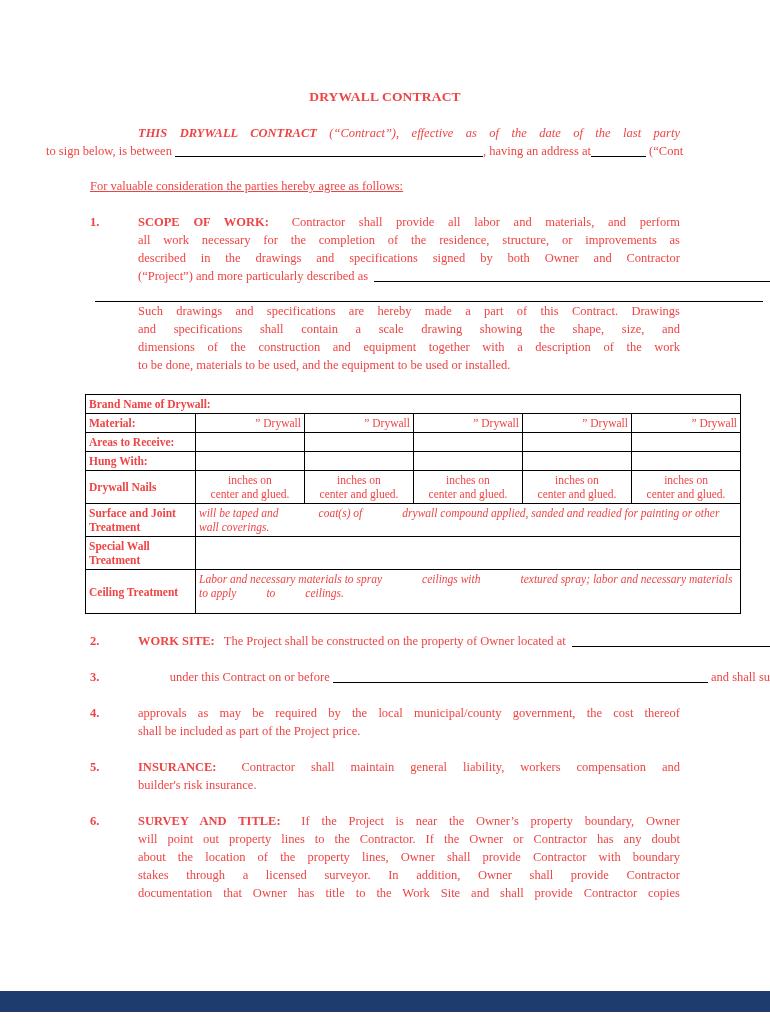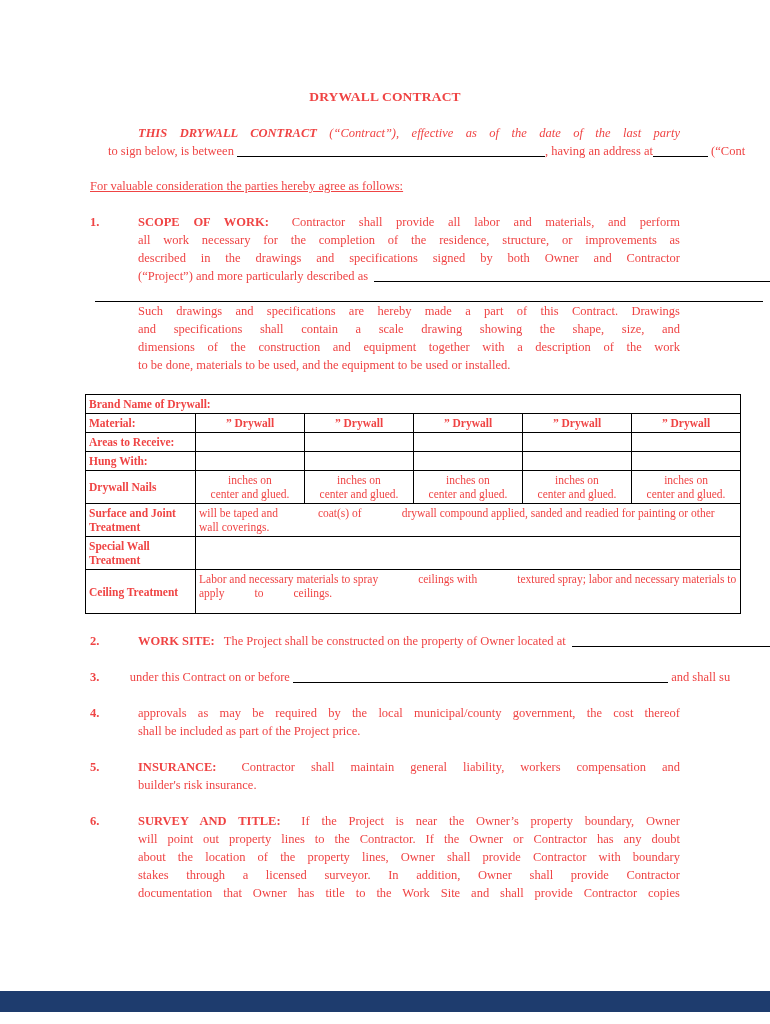--- a/index.html
+++ b/index.html
@@ -23,33 +23,33 @@
     letter-spacing: 0.2px;
   }
   .i1 {
     margin: 18px 0 0 90px;
     width: 590px;
     text-indent: 48px;
     text-align: justify;
     text-align-last: justify;
     font-style: italic;
   }
-  .i2 { margin-left: 108px; white-space: nowrap; }
+  .i2 { margin-left: 46px; white-space: nowrap; }
   .consider { margin: 17px 0 5px 90px; text-decoration: underline; }
 
   .cl { position: relative; margin: 18px 0 0 90px; }
   .num { position: absolute; left: 0; top: 0; font-weight: 700; }
   .ln {
     margin-left: 48px;
     width: 542px;
     text-align: justify;
     text-align-last: justify;
   }
   .lnlast { text-align: left; text-align-last: left; }
-  .m0 { margin-left: 0; width: auto; text-align: center; text-align-last: auto; white-space: nowrap; margin-top: 6px; }
+  .m0 { margin-left: 0; width: auto; text-align: right; text-align-last: auto; white-space: nowrap; margin-top: 6px; }
   .ttl { font-weight: 700; margin-right: 9px; white-space: nowrap; }
   .flexln { display: flex; width: 632px; }
   .flexln .nw { white-space: nowrap; margin-right: 4px; }
   .fillblank { flex: 1 1 auto; border-bottom: 1px solid #000; margin-bottom: 3px; margin-left: 2px; }
   .fullblank { margin-left: 5px; width: 668px; height: 17px; border-bottom: 1px solid #000; }
 
   .blank { display: inline-block; border-bottom: 1px solid #000; height: 12px; vertical-align: -2px; }
   .w308 { width: 308px; }
   .w55 { width: 55px; }
   .w375 { width: 375px; }
@@ -57,23 +57,23 @@
   .dtable {
     border-collapse: collapse;
     table-layout: fixed;
     width: 655px;
     margin: 20px 0 0 85px;
     font-size: 11.5px;
     line-height: 14px;
   }
   .dtable td { border: 1px solid #000; padding: 2px 3px; vertical-align: middle; }
   .dtable .lbl { font-weight: 700; }
-  .dtable .matcell { font-weight: 700; text-align: center; }
+  .dtable .matcell { font-weight: 400; text-align: right; }
   .dtable .cc { text-align: center; }
-  .dtable .vt { vertical-align: top; }
+  .dtable .vt { vertical-align: top; font-style: italic; }
   .row-sm td { height: 16px; }
   .row-md td { height: 30px; }
   .row-lg td { height: 44px; }
   .g40 { display: inline-block; width: 40px; }
   .g30 { display: inline-block; width: 30px; }
 
   .footer-bar {
     position: absolute;
     left: 0;
     top: 991px;

